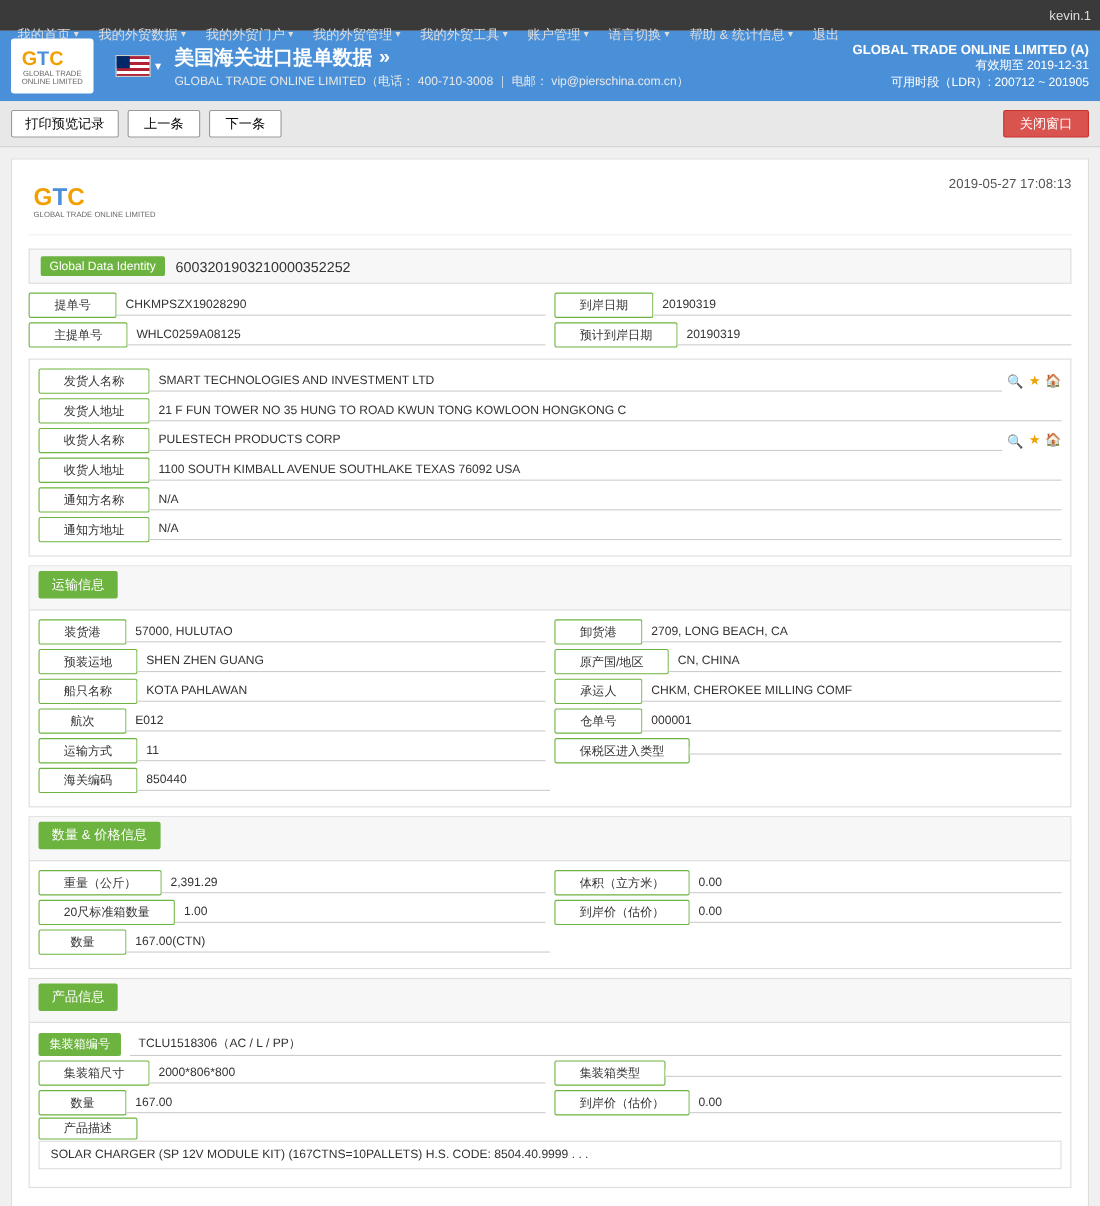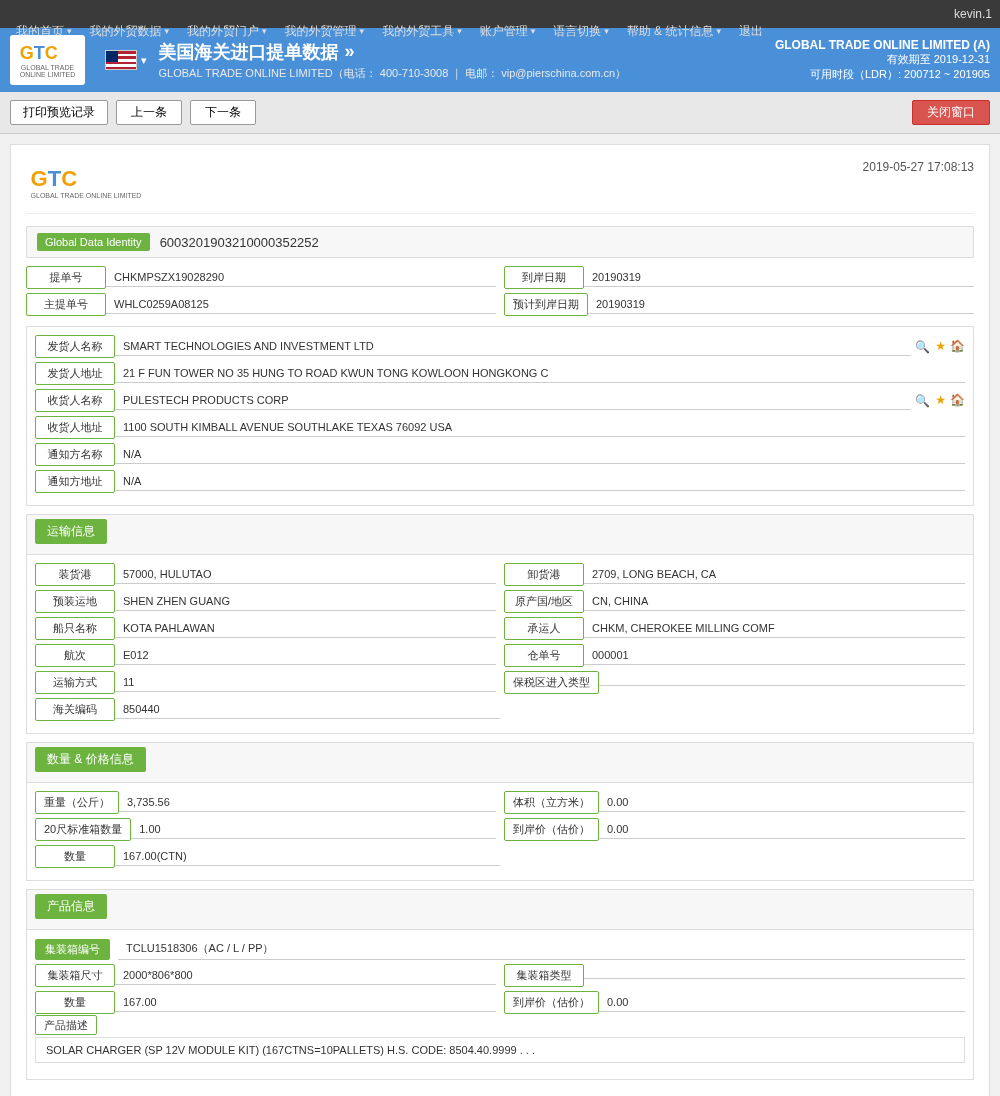--- a/index.html
+++ b/index.html
@@ -43,21 +43,21 @@
     .doc-logo-inner span { color: #f0a000; }
     .doc-datetime { font-size: 12px; color: #555; }
 
     
     .gdi-row { display: flex; align-items: center; background: #f7f7f7; border: 1px solid #ddd; margin-bottom: 8px; padding: 6px 10px; }
     .gdi-label { background: #6db33f; color: #fff; padding: 3px 8px; font-size: 11px; border-radius: 2px; margin-right: 10px; white-space: nowrap; }
     .gdi-value { font-size: 13px; color: #333; }
     .section-title { background: #6db33f; color: #fff; padding: 4px 12px; font-size: 12px; margin-bottom: 6px; display: inline-block; border-radius: 2px; }
     .field-row { display: flex; margin-bottom: 4px; gap: 8px; }
     .field-item { display: flex; align-items: center; flex: 1; }
-    .field-label { background: #fff; border: 1px solid #6db33f; color: #333; padding: 3px 8px; font-size: 11px; white-space: nowrap; min-width: 80px; text-align: center; border-radius: 2px; }
+    .field-label { background: #fff; border: 1px solid #6db33f; color: #333; padding: 3px 22px; font-size: 11px; white-space: nowrap; min-width: 80px; text-align: center; border-radius: 2px; }
     .field-value { flex: 1; background: #fff; border-bottom: 1px solid #ccc; padding: 3px 8px; font-size: 11px; color: #333; }
     .field-icons { display: flex; gap: 4px; margin-left: 4px; }
     .icon-search { width: 16px; height: 16px; display: inline-flex; align-items: center; justify-content: center; cursor: pointer; }
     .icon-star { color: #f0a000; cursor: pointer; }
     .icon-home { color: #6db33f; cursor: pointer; }
 
     
     .section-wrapper { border: 1px solid #ddd; padding: 8px; margin-bottom: 8px; }
     .section-title-bar { margin: -8px -8px 8px -8px; background: #f7f7f7; border-bottom: 1px solid #ddd; padding: 4px 8px; display: flex; align-items: center; }
 
@@ -313,21 +313,21 @@
     </div>
 
     <div class="section-wrapper">
       <div class="section-title-bar">
         <span class="section-title">数量 &amp; 价格信息</span>
       </div>
 
       <div class="field-row">
         <div class="field-item">
           <span class="field-label">重量（公斤）</span>
-          <span class="field-value">3,735.56</span>
+          <span class="field-value">2,391.29</span>
         </div>
         <div class="field-item">
           <span class="field-label">体积（立方米）</span>
           <span class="field-value">0.00</span>
         </div>
       </div>
 
       <div class="field-row">
         <div class="field-item">
           <span class="field-label">20尺标准箱数量</span>

